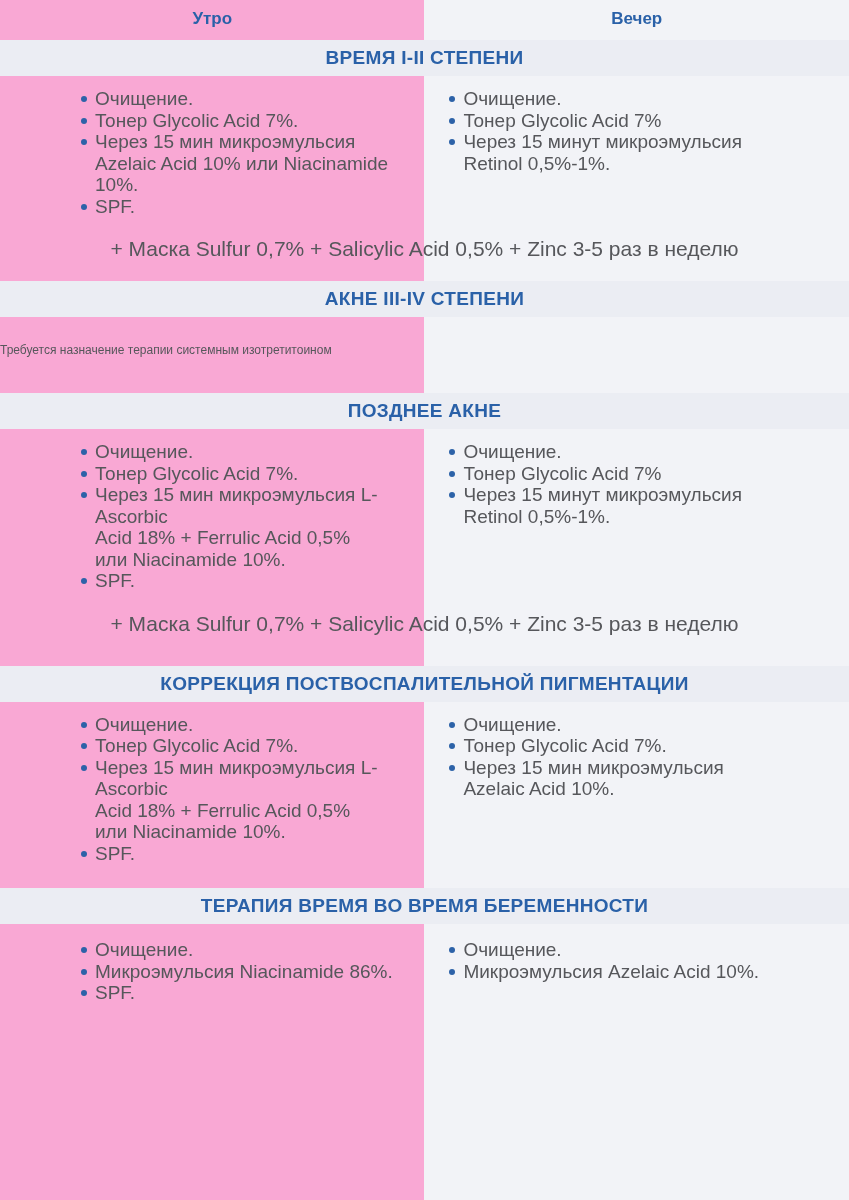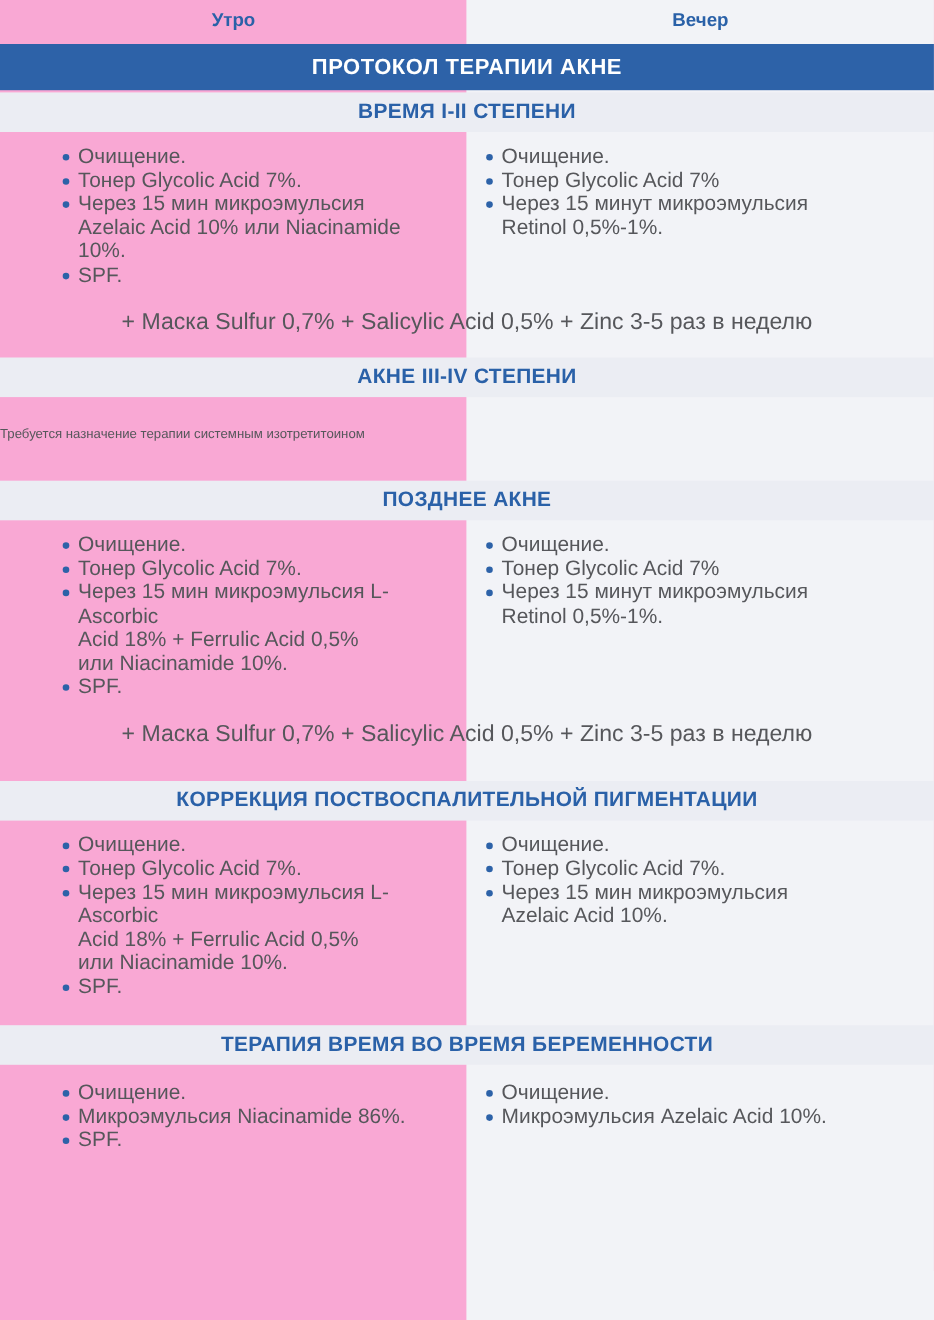--- a/index.html
+++ b/index.html
@@ -34,21 +34,21 @@
 
   .band {
     margin-top: 2px; height: 36px;
     background: #ebedf3; color: #2a61a8;
     font-weight: bold; font-size: 19px; letter-spacing: 0.3px;
     display: flex; align-items: center; justify-content: center;
   }
   .band.gap12 { margin-top: 12px; }
   .band.gap14 { margin-top: 14px; }
 
-  .cols { display: flex; padding: 12px 0 10px; }
+  .cols { display: flex; padding: 12px 12px 10px; margin-left: 12px; }
   .col { width: 424px; box-sizing: border-box; }
   .col.morning { padding-left: 57px; padding-right: 16px; }
   .col.evening { padding-left: 18px; padding-right: 16px; }
 
   ul.list { list-style: none; margin: 0; padding: 0; }
   ul.list li {
     position: relative; padding-left: 14px;
     font-size: 19px; line-height: 21.5px;
     color: #56575b; white-space: pre-line;
   }
@@ -73,21 +73,20 @@
 
 <div class="page">
   <div class="evening-bg"></div>
   <div class="content">
 
     <div class="top-row">
       <div class="cell">Утро</div>
       <div class="cell">Вечер</div>
     </div>
 
-    <div class="banner">ПРОТОКОЛ ТЕРАПИИ АКНЕ</div>
 
     <div class="band">ВРЕМЯ I-II СТЕПЕНИ</div>
     <div class="cols">
       <div class="col morning">
         <ul class="list">
           <li>Очищение.</li>
           <li>Тонер Glycolic Acid 7%.</li>
           <li>Через 15 мин микроэмульсия
 Azelaic Acid 10% или Niacinamide 10%.</li>
           <li>SPF.</li>

